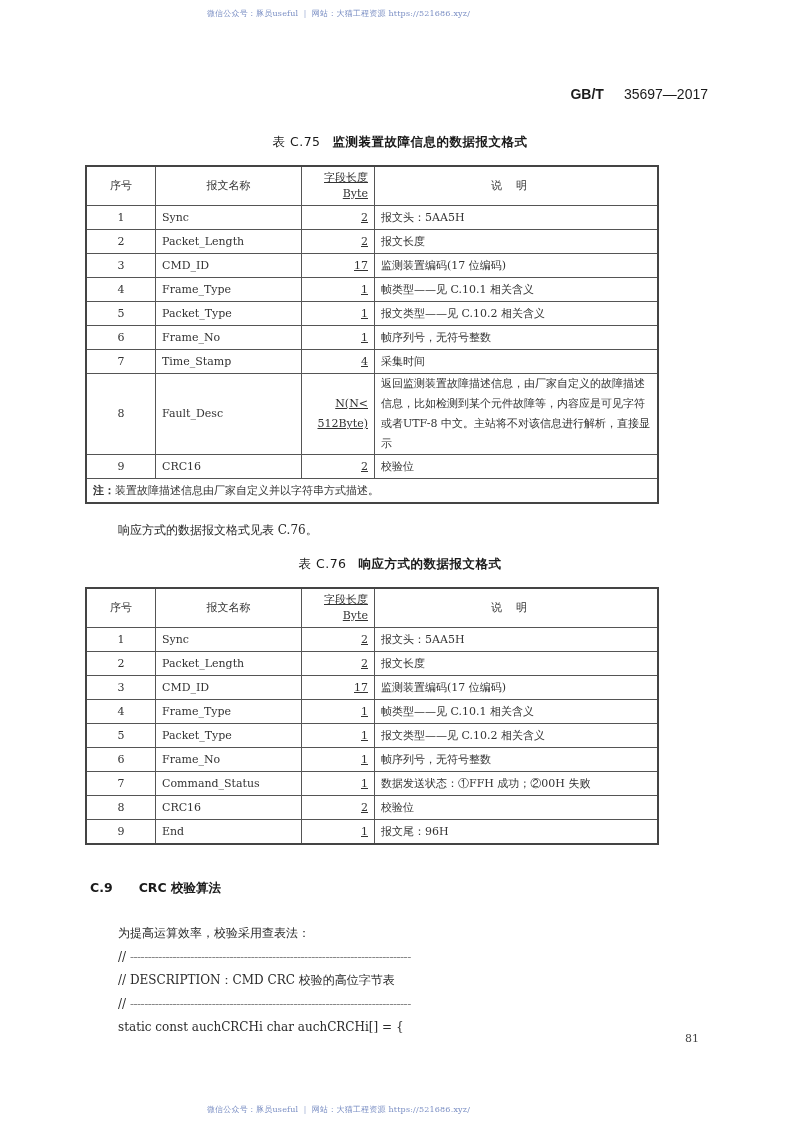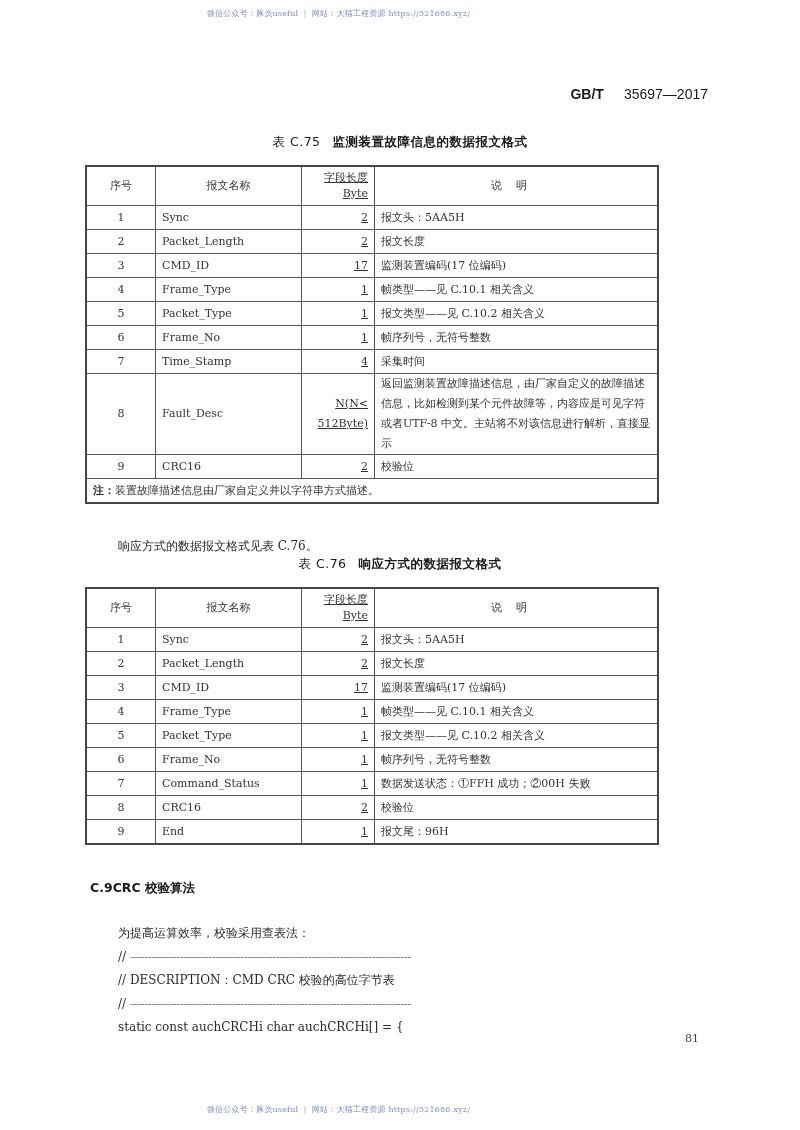--- a/index.html
+++ b/index.html
@@ -45,27 +45,27 @@
   th.c-desc { text-align: center; letter-spacing: 14px; }
   th.c-name { text-align: center; }
   .row-tall td { height: 60px; line-height: 20px; }
   .note-row td { height: 22px; font-size: 11px; }
   .note-row .note-label { font-weight: bold; }
   .t1 { top: 165px; }
   .t2 { top: 587px; }
   .para {
     position: absolute; left: 118px; font-size: 12px; color: #2a2a2a;
   }
-  .p1 { top: 522px; margin-top: 16px; }
+  .p1 { top: 522px; }
   .section-head {
     position: absolute; left: 90px; top: 880px;
     font-family: "DejaVu Sans", "Liberation Sans", sans-serif;
     font-size: 12.5px; font-weight: bold; color: #1a1a1a;
   }
-  .section-head .sec-num { margin-right: 0; }
+  .section-head .sec-num { margin-right: 26px; }
   .code-block { position: absolute; left: 118px; top: 922px; font-size: 12px; color: #2a2a2a; }
   .code-block .line { height: 23.5px; line-height: 23.5px; white-space: pre; }
   .code-block .dash { color: #888; letter-spacing: -0.5px; }
   .page-num { position: absolute; left: 678px; top: 1032px; font-size: 11px; color: #444; margin-left: 7px; }
 </style>
 </head>
 <body>
 
 <div class="watermark wm-top">微信公众号：豚员useful ｜ 网站：大猫工程资源 https://521686.xyz/</div>
 

